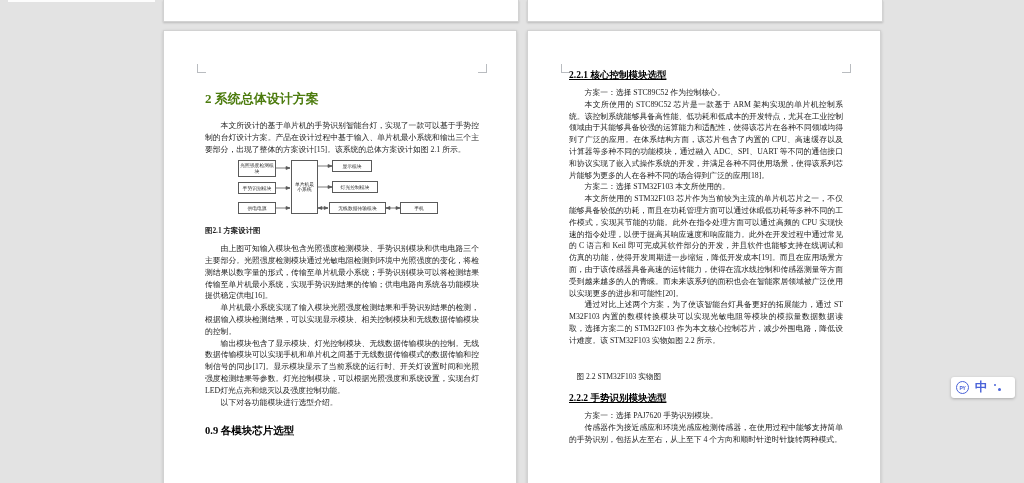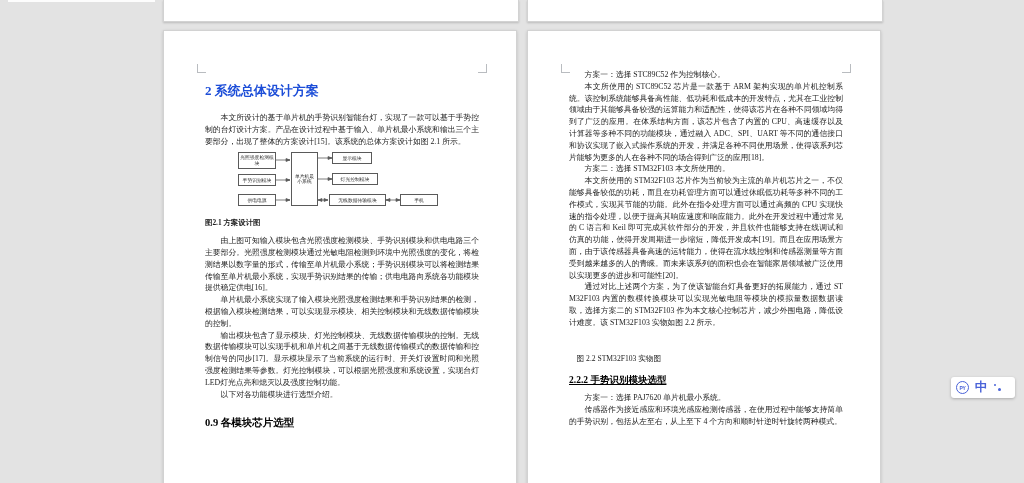--- a/index.html
+++ b/index.html
@@ -14,21 +14,21 @@
   #page1{left:163px;}
   #page2{left:527px;}
   .page-inner{position:absolute;left:41px;right:37px;top:0;bottom:0;}
   
   .cmark{position:absolute;width:8px;height:8px;}
   .cmark.tl{border-left:1px solid #b9bcc0;border-bottom:1px solid #b9bcc0;}
   .cmark.tr{border-right:1px solid #b9bcc0;border-bottom:1px solid #b9bcc0;}
   
   .doc{color:#1c1c1c;font-size:7.8px;line-height:11.8px;text-align:justify;}
   .doc p{margin:0;text-indent:2em;word-break:break-all;}
-  h1.t{font-size:13px;line-height:16px;margin:0 0 13px 0;color:#1d4ed8;font-weight:bold;}
+  h1.t{font-size:13px;line-height:16px;margin:8px 0 13px 0;color:#4d7c0f;font-weight:bold;}
   h2.t{font-size:10.5px;line-height:14px;margin:0 0 9px 0;color:#000;font-weight:bold;}
   h3.t{font-size:9.5px;line-height:13px;margin:0 0 5px 0;color:#000;font-weight:bold;}
   h3.t.ul{text-decoration:underline;}
   .capC{text-align:left;text-indent:0 !important;font-weight:bold;font-size:7.4px;margin:3px 0 6px 0 !important;}
   .capL{text-indent:1em !important;font-size:7.6px;margin:24px 0 10px 0 !important;}
   
   .fig{position:relative;width:276px;height:62px;margin:5px 0 0 0;}
   .fbox{position:absolute;box-sizing:border-box;border:1px solid #5a5a5a;background:#fff;
        color:#2a2a2a;font-size:4.8px;line-height:5.6px;text-align:center;
        display:flex;align-items:center;justify-content:center;padding:1px;
@@ -103,28 +103,29 @@
       <p>以下对各功能模块进行选型介绍。</p>
       <h2 class="t" style="margin-top:16px;">0.9 各模块芯片选型</h2>
     </div>
   </div>
 
   <div class="page" id="page2">
     <div class="cmark tl" style="left:33px;top:33px;"></div>
     <div class="cmark tr" style="right:29px;top:33px;"></div>
     <div class="page-inner doc">
       <div style="height:38px;"></div>
+      <h3 class="t ul">2.2.1 核心控制模块选型</h3>
       <p>方案一：选择 STC89C52 作为控制核心。</p>
       <p>本文所使用的 STC89C52 芯片是一款基于 ARM 架构实现的单片机控制系统。该控制系统能够具备高性能、低功耗和低成本的开发特点，尤其在工业控制领域由于其能够具备较强的运算能力和适配性，使得该芯片在各种不同领域均得到了广泛的应用。在体系结构方面，该芯片包含了内置的 CPU、高速缓存以及计算器等多种不同的功能模块，通过融入 ADC、SPI、UART 等不同的通信接口和协议实现了嵌入式操作系统的开发，并满足各种不同使用场景，使得该系列芯片能够为更多的人在各种不同的场合得到广泛的应用[18]。</p>
       <p>方案二：选择 STM32F103 本文所使用的。</p>
       <p>本文所使用的 STM32F103 芯片作为当前较为主流的单片机芯片之一，不仅能够具备较低的功耗，而且在功耗管理方面可以通过休眠低功耗等多种不同的工作模式，实现其节能的功能。此外在指令处理方面可以通过高频的 CPU 实现快速的指令处理，以便于提高其响应速度和响应能力。此外在开发过程中通过常见的 C 语言和 Keil 即可完成其软件部分的开发，并且软件也能够支持在线调试和仿真的功能，使得开发周期进一步缩短，降低开发成本[19]。而且在应用场景方面，由于该传感器具备高速的运转能力，使得在流水线控制和传感器测量等方面受到越来越多的人的青睐。而未来该系列的面积也会在智能家居领域被广泛使用以实现更多的进步和可能性[20]。</p>
       <p>通过对比上述两个方案，为了使该智能台灯具备更好的拓展能力，通过 STM32F103 内置的数模转换模块可以实现光敏电阻等模块的模拟量数据数据读取，选择方案二的 STM32F103 作为本文核心控制芯片，减少外围电路，降低设计难度。该 STM32F103 实物如图 2.2 所示。</p>
       <p class="capL">图 2.2 STM32F103 实物图</p>
       <h3 class="t ul">2.2.2 手势识别模块选型</h3>
-      <p>方案一：选择 PAJ7620 单片机最小系统。</p>
+      <p>方案一：选择 PAJ7620 手势识别模块。</p>
       <p>传感器作为接近感应和环境光感应检测传感器，在使用过程中能够支持简单的手势识别，包括从左至右，从上至下 4 个方向和顺时针逆时针旋转两种模式。</p>
     </div>
   </div>
 
   <div id="ime">
     <span class="ring">PY</span>
     <span class="zh">中</span>
     <span class="dots">
         <i class="d1"></i>
         <i class="d2"></i>

